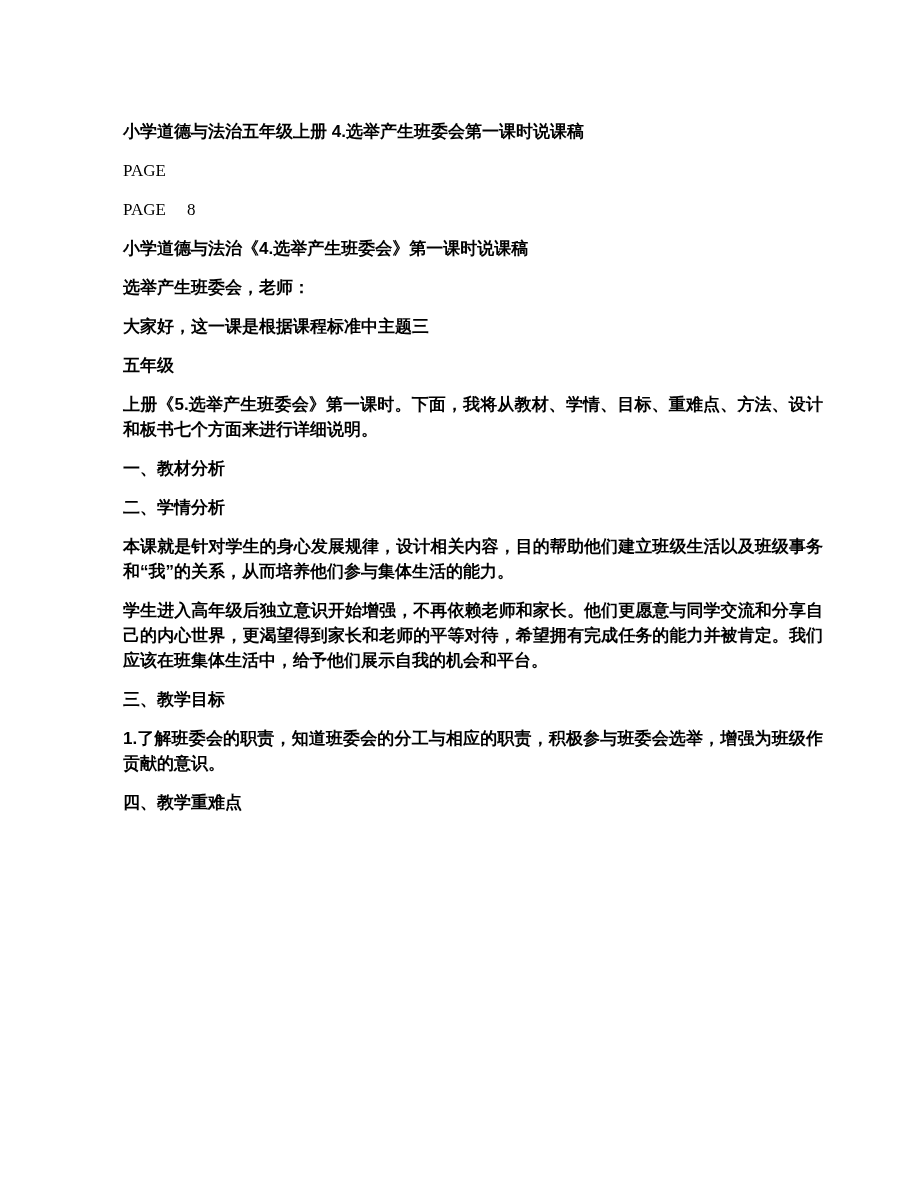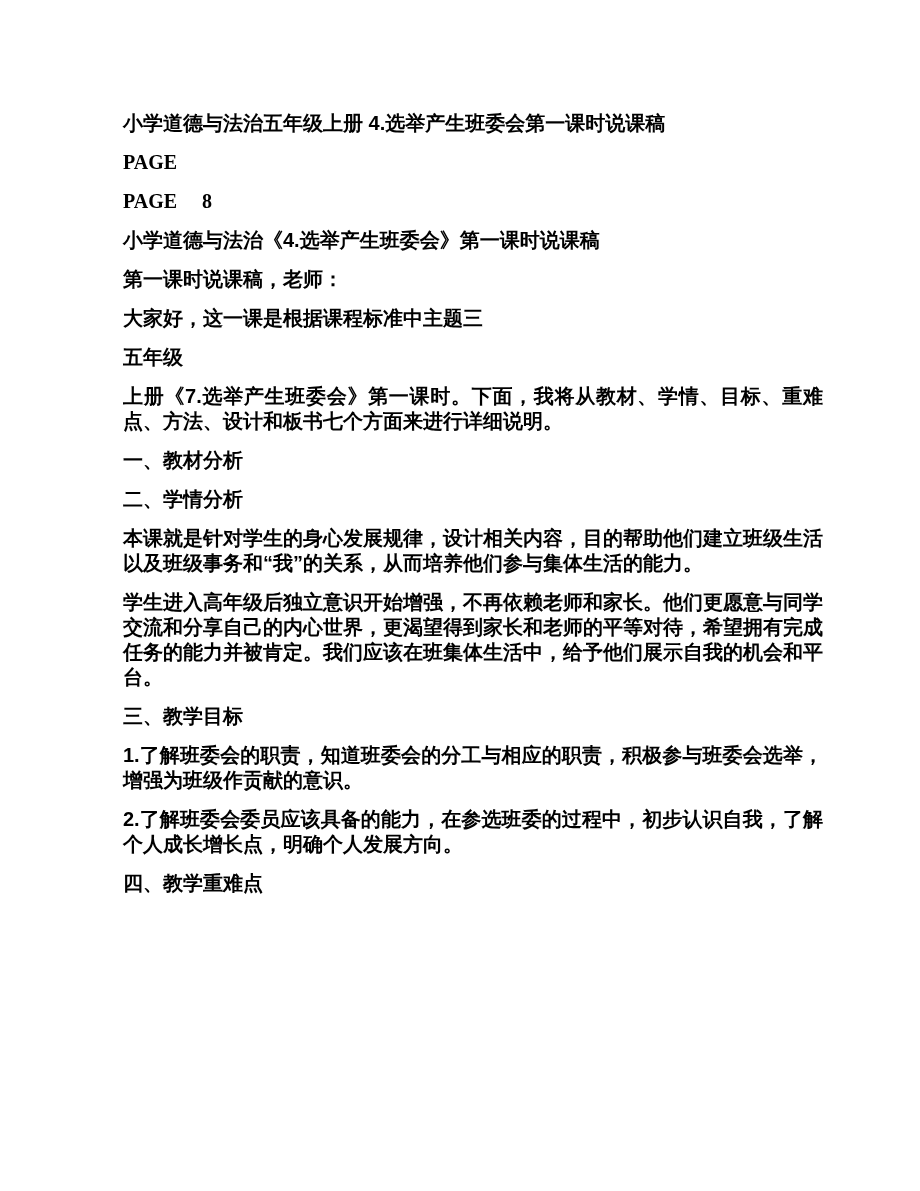--- a/index.html
+++ b/index.html
@@ -15,52 +15,51 @@
     font-family: "Liberation Sans", sans-serif;
   }
   .doc {
     position: absolute;
     left: 123px;
     top: 107px;
     width: 700px;
     color: #000000;
   }
   .doc p {
-    margin: 4px 0 14px 0;
-    font-size: 20px;
+    margin: 12px 0 14px 0;
+    font-size: 17px;
     line-height: 25px;
     text-align: justify;
     white-space: pre-wrap;
     word-break: break-all;
   }
   .para-title,
   .para-body,
   .para-heading {
     font-weight: 700;
   }
   .para-field {
     font-family: "Liberation Serif", serif;
-    font-weight: 700;
+    font-weight: 400;
     font-size: 16px;
     text-align: left;
   }
 </style>
 </head>
 <body>
 
 <div class="doc">
   <p class="para-title">小学道德与法治五年级上册 4.选举产生班委会第一课时说课稿</p>
   <p class="para-field">PAGE</p>
   <p class="para-field">PAGE     8</p>
   <p class="para-body">小学道德与法治《4.选举产生班委会》第一课时说课稿</p>
-  <p class="para-body">第一课时说课稿，老师：</p>
+  <p class="para-body">选举产生班委会，老师：</p>
   <p class="para-body">大家好，这一课是根据课程标准中主题三</p>
   <p class="para-body">五年级</p>
-  <p class="para-body">上册《7.选举产生班委会》第一课时。下面，我将从教材、学情、目标、重难点、方法、设计和板书七个方面来进行详细说明。</p>
+  <p class="para-body">上册《5.选举产生班委会》第一课时。下面，我将从教材、学情、目标、重难点、方法、设计和板书七个方面来进行详细说明。</p>
   <p class="para-heading">一、教材分析</p>
   <p class="para-heading">二、学情分析</p>
   <p class="para-body">本课就是针对学生的身心发展规律，设计相关内容，目的帮助他们建立班级生活以及班级事务和“我”的关系，从而培养他们参与集体生活的能力。</p>
   <p class="para-body">学生进入高年级后独立意识开始增强，不再依赖老师和家长。他们更愿意与同学交流和分享自己的内心世界，更渴望得到家长和老师的平等对待，希望拥有完成任务的能力并被肯定。我们应该在班集体生活中，给予他们展示自我的机会和平台。</p>
   <p class="para-heading">三、教学目标</p>
   <p class="para-body">1.了解班委会的职责，知道班委会的分工与相应的职责，积极参与班委会选举，增强为班级作贡献的意识。</p>
-  <p class="para-body">2.了解班委会委员应该具备的能力，在参选班委的过程中，初步认识自我，了解个人成长增长点，明确个人发展方向。</p>
   <p class="para-heading">四、教学重难点</p>
 </div>
 
 </body></html>

